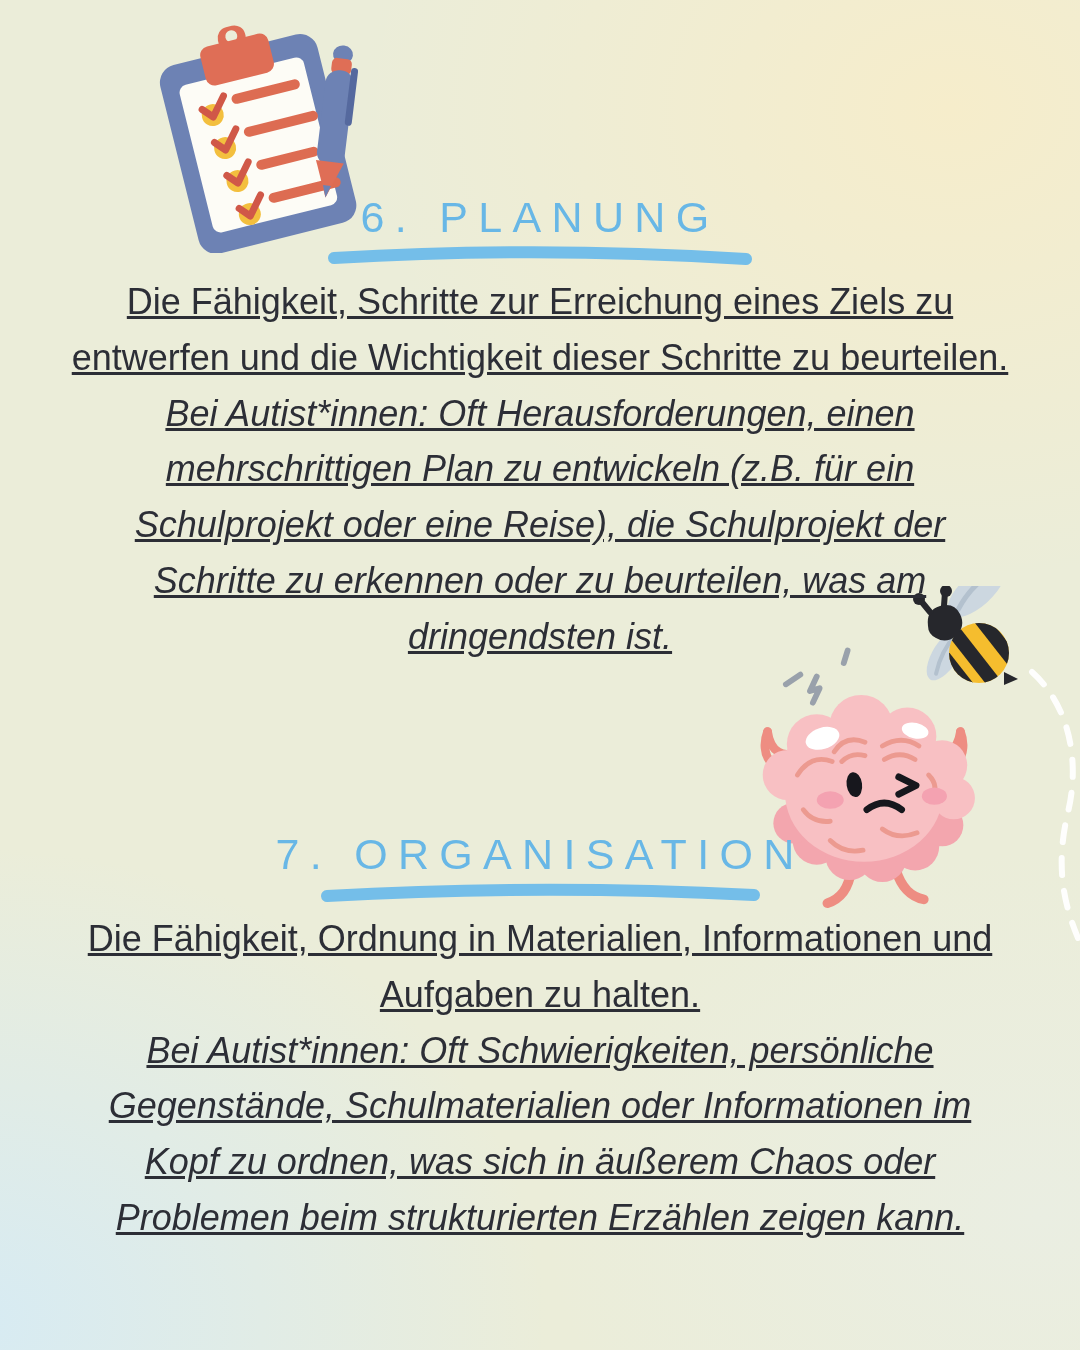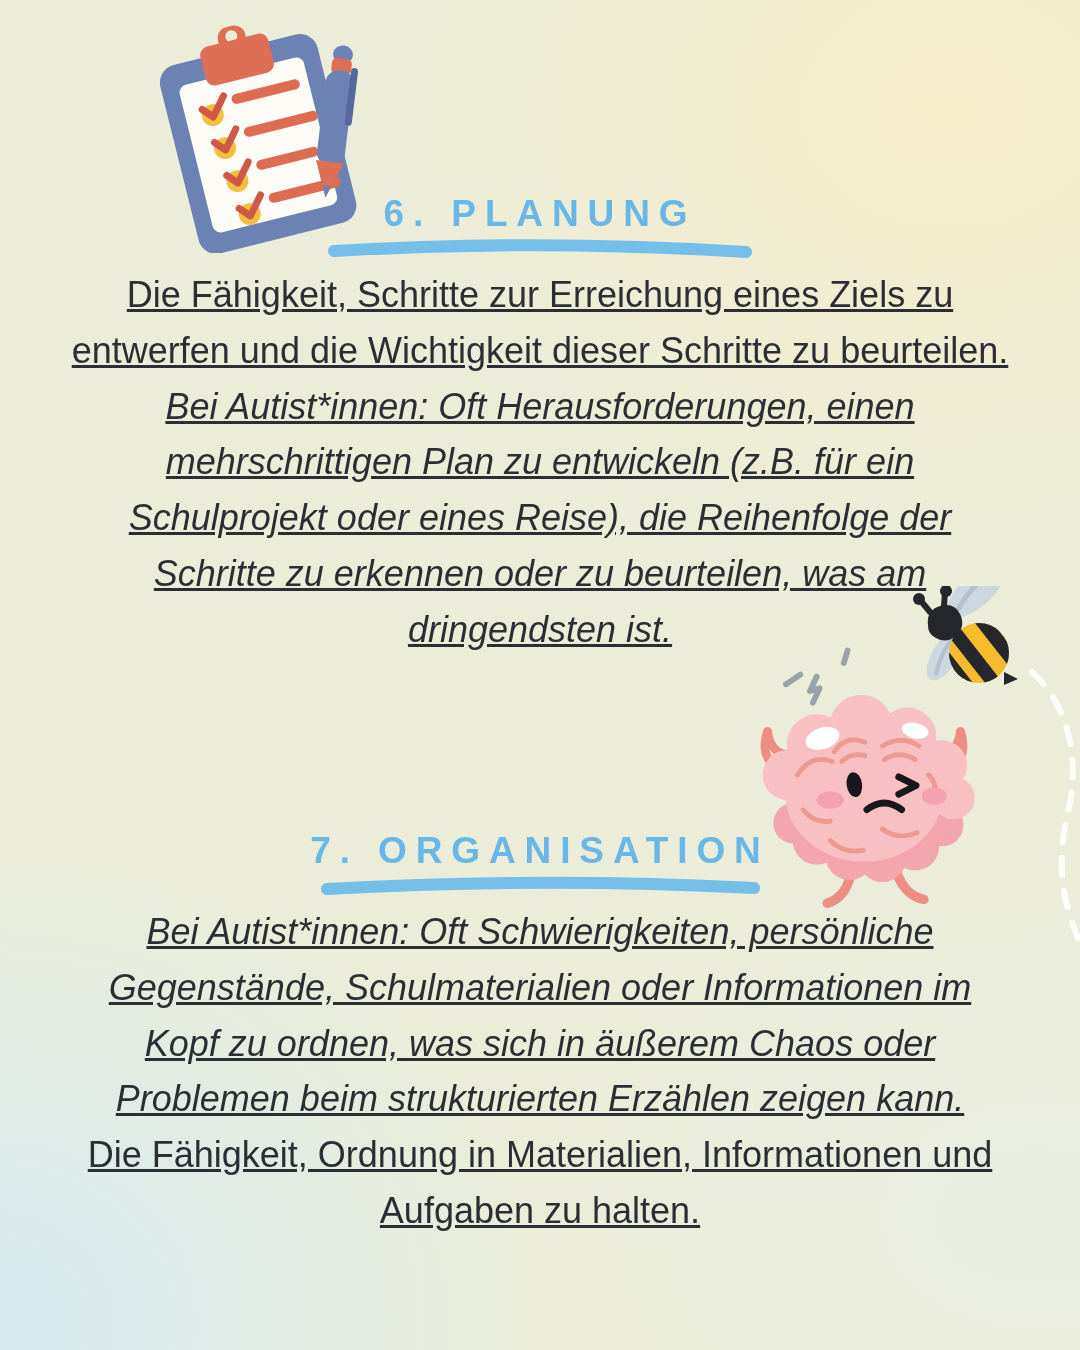--- a/index.html
+++ b/index.html
@@ -20,21 +20,21 @@
   }
   
   .section{
     position:absolute;left:0;width:1080px;
     text-align:center;
   }
   .section-planung{top:193px;}
   .section-organisation{top:818px;margin-top:12px;}
   .heading{
     margin:0 0 4px 0;
-    font-size:37px;font-weight:bold;
+    font-size:43px;font-weight:normal;
     letter-spacing:0.24em;
     color:#68b7e6;
   }
   .swoosh{display:block;margin:2px auto 8px auto;}
   .para{
     margin:0 auto;
     max-width:950px;
     font-size:36px;
     line-height:1.55;
     color:#2c2e36;
@@ -172,25 +172,25 @@
       </g>
     </svg>
   </div>
 
   <section class="section section-planung">
     <h2 class="heading">6. PLANUNG</h2>
     <svg class="swoosh" width="430" height="20" viewBox="0 0 430 20" aria-hidden="true">
       <path d="M9,12 Q215,0 421,13" fill="none" stroke="#74bee9" stroke-width="12" stroke-linecap="round"></path>
     </svg>
     <p class="para body">Die Fähigkeit, Schritte zur Erreichung eines Ziels zu entwerfen und die Wichtigkeit dieser Schritte zu beurteilen.</p>
-    <p class="para detail">Bei Autist*innen: Oft Herausforderungen, einen mehrschrittigen Plan zu entwickeln (z.B. für ein Schulprojekt oder eines Reise), die Reihenfolge der Schritte zu erkennen oder zu beurteilen, was am dringendsten ist.</p>
+    <p class="para detail">Bei Autist*innen: Oft Herausforderungen, einen mehrschrittigen Plan zu entwickeln (z.B. für ein Schulprojekt oder eine Reise), die Schulprojekt der Schritte zu erkennen oder zu beurteilen, was am dringendsten ist.</p>
   </section>
 
   <section class="section section-organisation">
     <h2 class="heading">7. ORGANISATION</h2>
     <svg class="swoosh" width="445" height="20" viewBox="0 0 445 20" aria-hidden="true">
       <path d="M9,13 Q222,1 436,12" fill="none" stroke="#74bee9" stroke-width="12" stroke-linecap="round"></path>
     </svg>
+    <p class="para body">Die Fähigkeit, Ordnung in Materialien, Informationen und Aufgaben zu halten.</p>
     <p class="para detail">Bei Autist*innen: Oft Schwierigkeiten, persönliche Gegenstände, Schulmaterialien oder Informationen im Kopf zu ordnen, was sich in äußerem Chaos oder Problemen beim strukturierten Erzählen zeigen kann.</p>
-    <p class="para body">Die Fähigkeit, Ordnung in Materialien, Informationen und Aufgaben zu halten.</p>
   </section>
 
 </div>
 
 </body></html>

